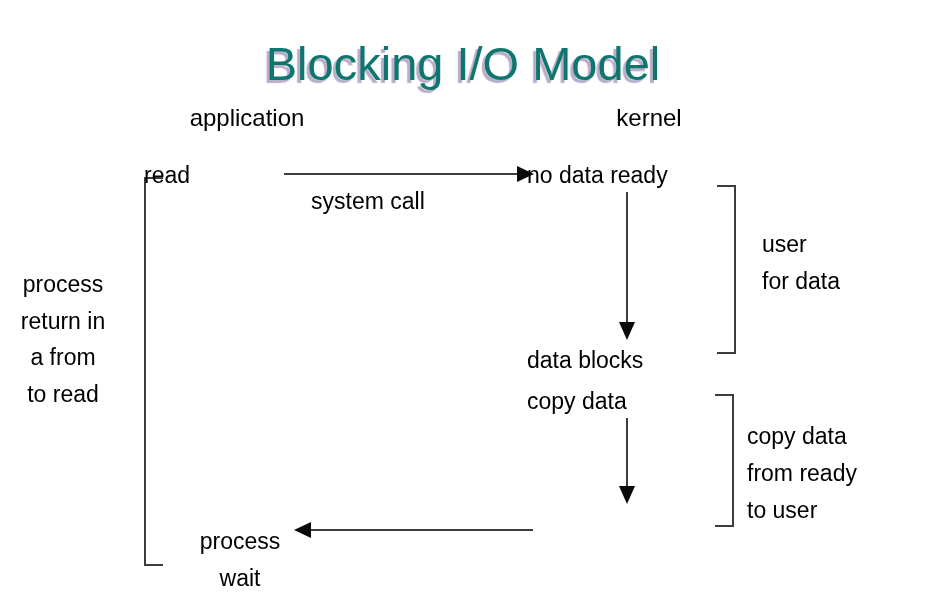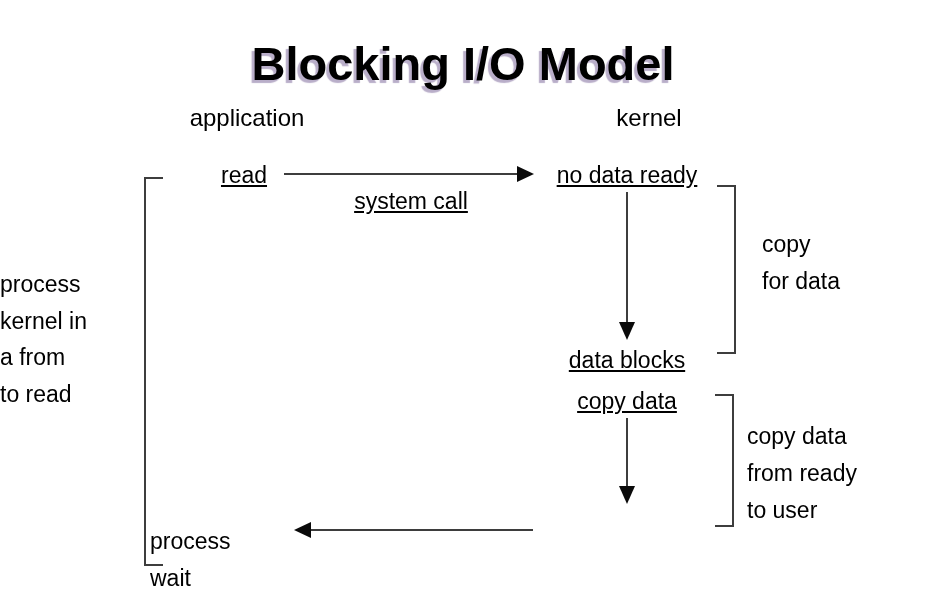--- a/index.html
+++ b/index.html
@@ -14,44 +14,42 @@
     background: #ffffff;
     font-family: "Liberation Sans", "DejaVu Sans", sans-serif;
     color: #000000;
     overflow: hidden;
   }
   .abs { position: absolute; }
   .title {
     left: 0; top: 36px; width: 926px;
     text-align: center;
     font-size: 47px;
-    font-weight: bold;
-    color: #000000;
+    font-weight: normal;
+    color: #0f766e;
     text-shadow: -3px 3px 1px #b9aec9;
     letter-spacing: 0px;
   }
   .col-header {
     font-size: 24px;
     font-weight: normal;
     width: 200px;
     text-align: center;
     white-space: nowrap;
   }
   .node {
     font-size: 23px;
     white-space: nowrap;
   }
   .centered {
     width: 200px;
-    text-align: center;
-    text-decoration: underline;
   }
   .multiline {
     line-height: 36.5px;
-    text-align: left;
+    text-align: center;
   }
   .multiline-left {
     line-height: 37px;
     text-align: left;
   }
   svg.layer {
     position: absolute;
     left: 0; top: 0;
     width: 926px; height: 610px;
   }
@@ -113,27 +111,27 @@
 
 
 
   <div class="abs node multiline" style="left:150px; top:523px; width:180px;">
     <div>process</div>
     <div>wait</div>
   </div>
 
   <div class="abs node multiline" style="left:0px; top:266px; width:126px;">
     <div>process</div>
-    <div>kernel in</div>
+    <div>return in</div>
     <div>a from</div>
     <div>to read</div>
   </div>
 
   <div class="abs node multiline-left" style="left:762px; top:226px;">
-    <div>copy</div>
+    <div>user</div>
     <div>for data</div>
   </div>
 
   <div class="abs node multiline-left" style="left:747px; top:418px;">
     <div>copy data</div>
     <div>from ready</div>
     <div>to user</div>
   </div>
 
 </div>

